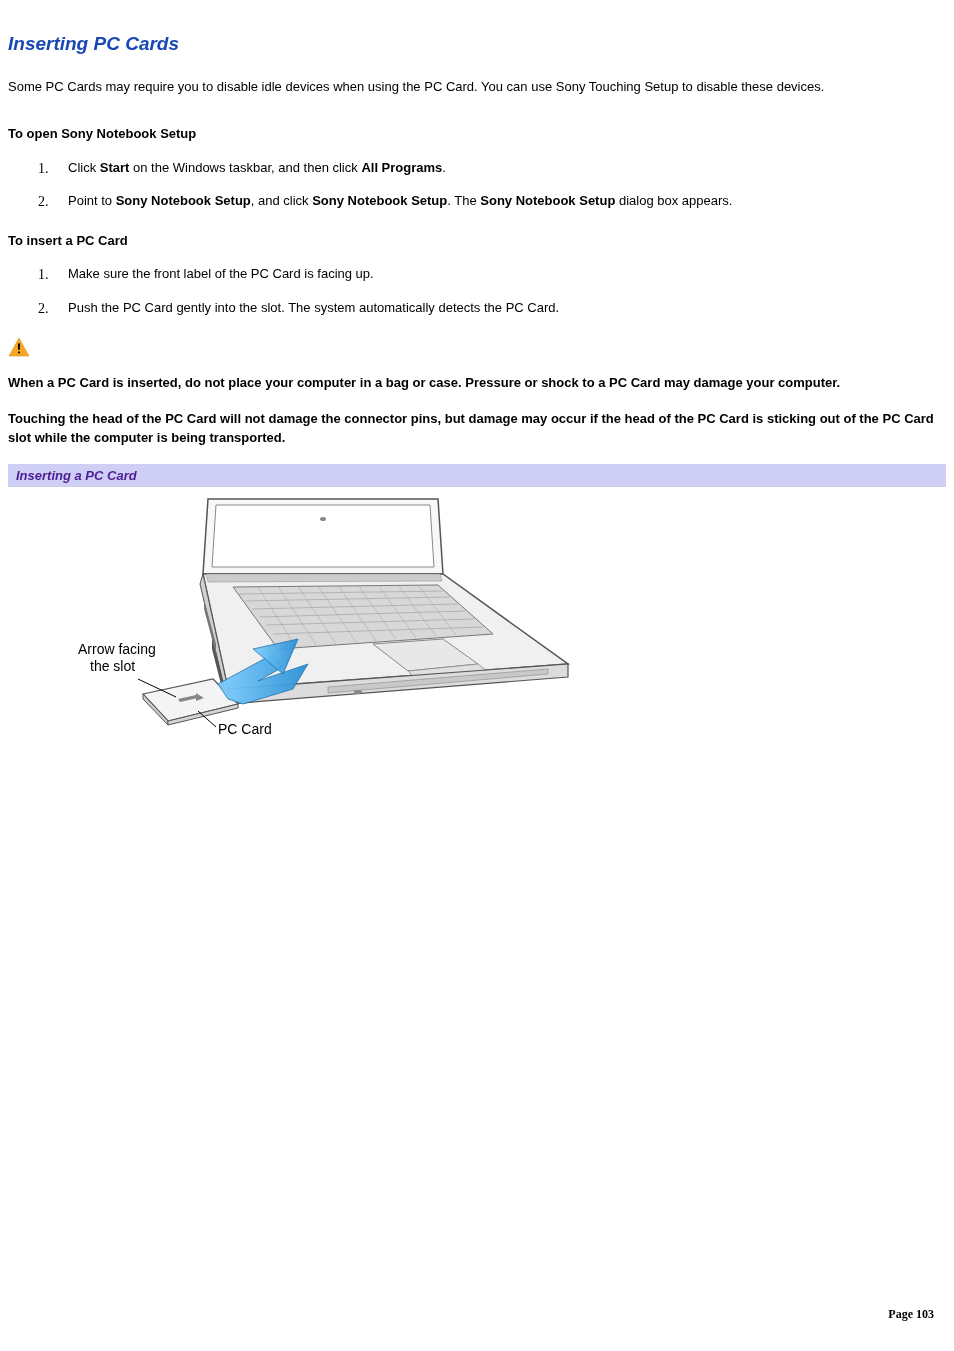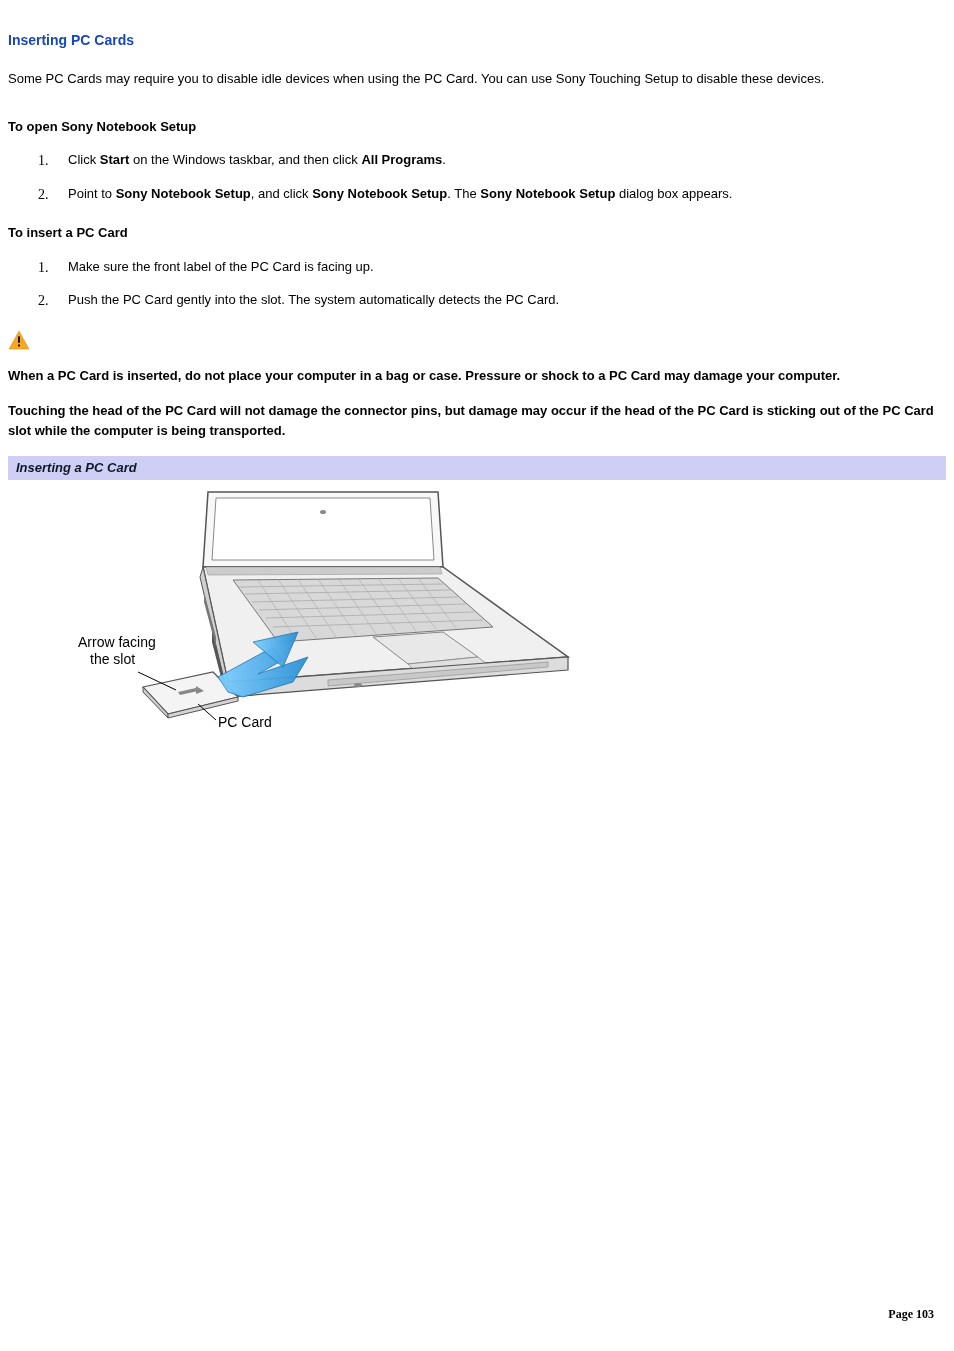--- a/index.html
+++ b/index.html
@@ -11,23 +11,24 @@
       font-family: Verdana, Geneva, sans-serif;
       font-size: 13px;
       line-height: 1.5;
       color: #000;
       padding: 8px;
       width: 954px;
     }
     .heading {
       color: #1947b5;
       font-weight: bold;
-      font-size: 14px;
+      font-size: 19px;
       margin-top: 22px;
       margin-bottom: 18px;
+      font-style: italic;
     }
     .intro-text {
       margin-bottom: 28px;
     }
     .section-title {
       font-weight: bold;
       margin-bottom: 14px;
       margin-top: 12px;
     }
     ol {
@@ -66,21 +67,21 @@
     }
     .bold-para {
       font-weight: bold;
       margin-bottom: 16px;
     }
     .figure-caption-bar {
       background-color: #cfcff5;
       padding: 2px 8px;
       font-weight: bold;
       font-style: italic;
-      color: #0f172a;
+      color: #4c1d95;
       font-size: 13px;
     }
     .figure-container {
       margin-top: 2px;
       margin-bottom: 10px;
     }
     .figure-svg {
       width: 560px;
       height: 250px;
       display: block;

